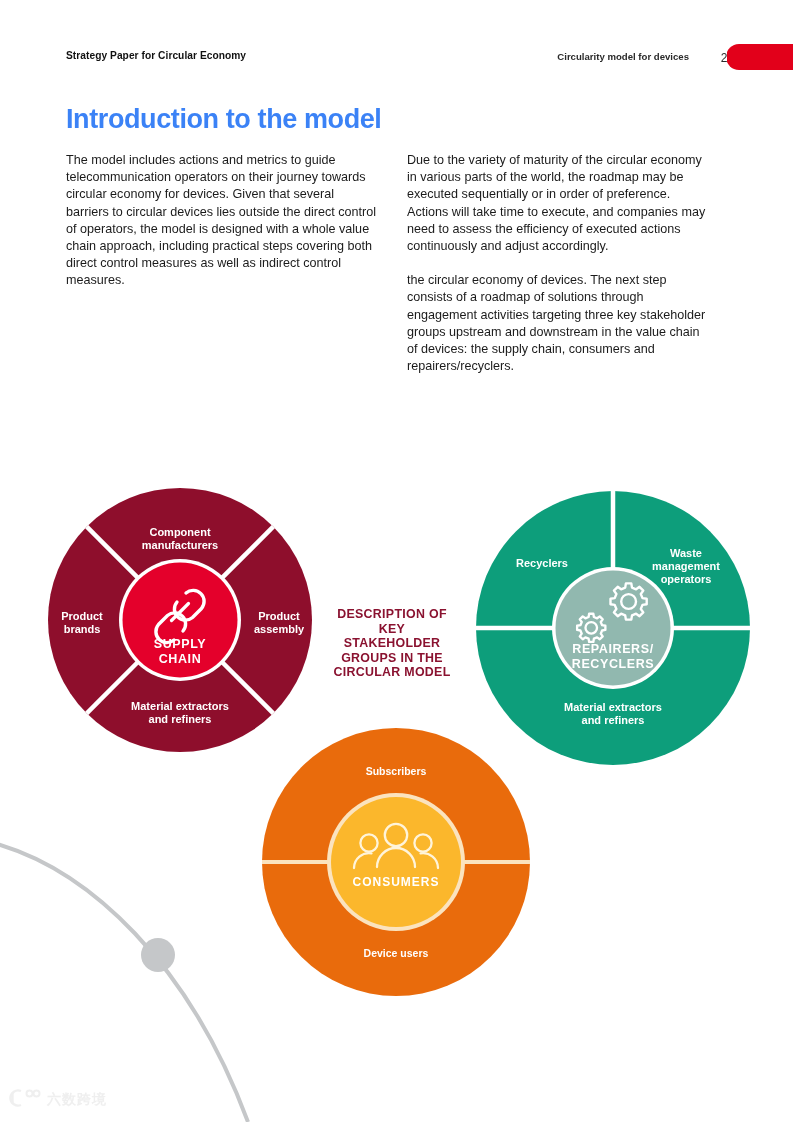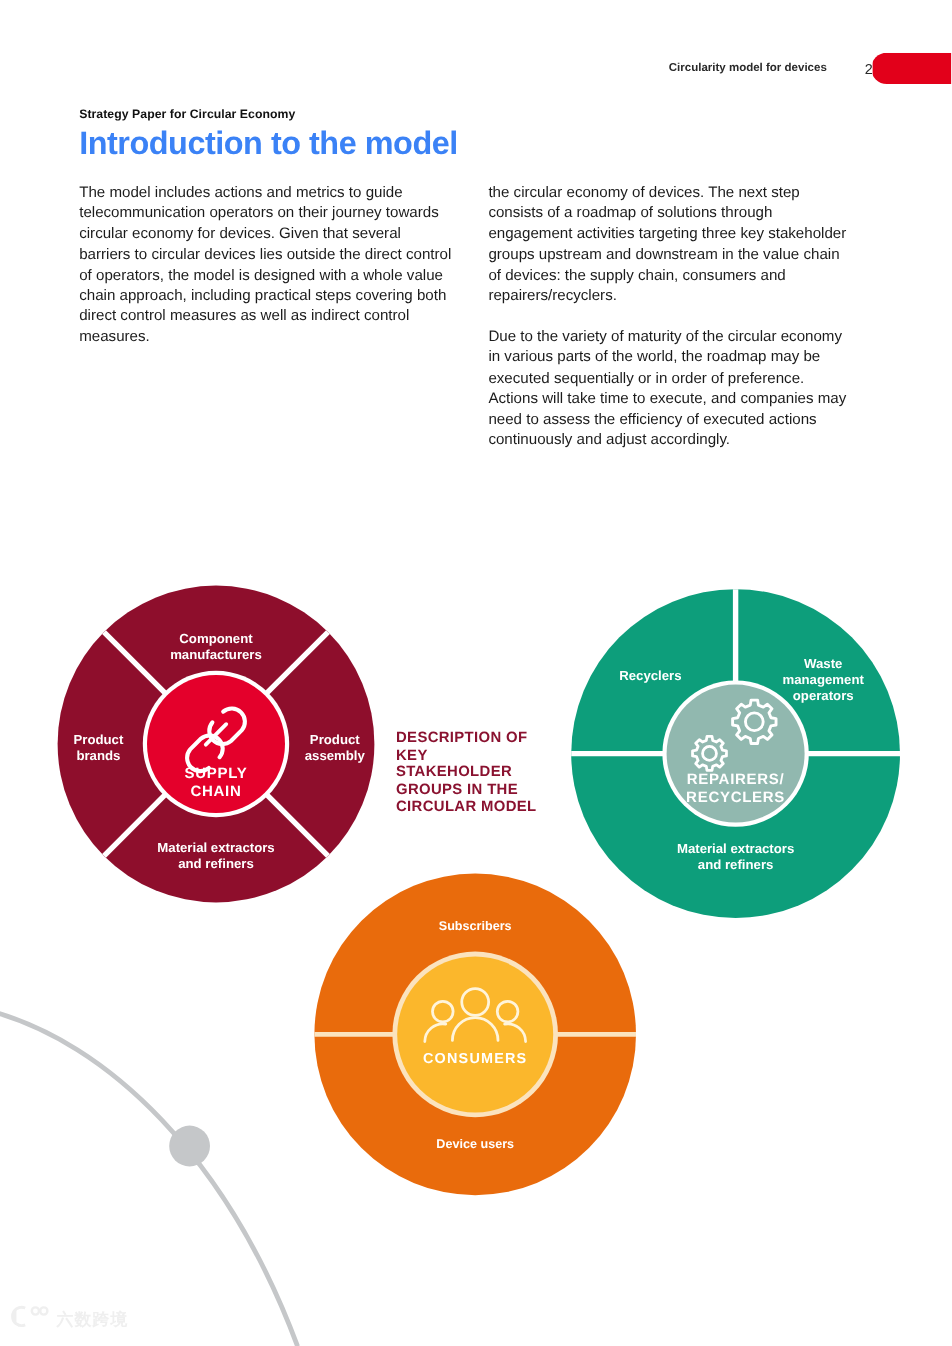--- a/index.html
+++ b/index.html
@@ -25,21 +25,20 @@
   }
   .header-title {
     position: absolute;
     left: 66px;
     top: 50px;
     font-size: 10.2px;
     font-weight: bold;
     letter-spacing: 0.05px;
     color: #111111;
     white-space: nowrap;
-    margin-top: 40px;
   }
   .header-section {
     position: absolute;
     right: 104px;
     top: 51px;
     font-size: 9.6px;
     font-weight: bold;
     color: #2a2a2a;
     white-space: nowrap;
   }
@@ -106,20 +105,21 @@
     fill: #ffffff;
     letter-spacing: 0.6px;
   }
   .wheel-core-label.consumers { font-size: 12px; letter-spacing: 1px; }
 
   .center-caption {
     position: absolute;
     left: 330px;
     top: 607px;
     width: 124px;
+    text-align: center;
     font-size: 12.4px;
     line-height: 14.6px;
     font-weight: bold;
     letter-spacing: 0.3px;
     color: #8a1230;
     text-transform: uppercase;
   }
 
   
   .decor-arc {
@@ -160,22 +160,22 @@
     </svg>
   </div>
 </div>
 
 <div class="page-title">Introduction to the model</div>
 
 <div class="col col-left">
   <p>The model includes actions and metrics to guide telecommunication operators on their journey towards circular economy for devices. Given that several barriers to circular devices lies outside the direct control of operators, the model is designed with a whole value chain approach, including practical steps covering both direct control measures as well as indirect control measures.</p>
 </div>
 <div class="col col-right">
+  <p>Due to the variety of maturity of the circular economy in various parts of the world, the roadmap may be executed sequentially or in order of preference. Actions will take time to execute, and companies may need to assess the efficiency of executed actions continuously and adjust accordingly.</p>
   <p>the circular economy of devices. The next step consists of a roadmap of solutions through engagement activities targeting three key stakeholder groups upstream and downstream in the value chain of devices: the supply chain, consumers and repairers/recyclers.</p>
-  <p>Due to the variety of maturity of the circular economy in various parts of the world, the roadmap may be executed sequentially or in order of preference. Actions will take time to execute, and companies may need to assess the efficiency of executed actions continuously and adjust accordingly.</p>
 </div>
 
 <div class="diagram">
   <svg width="793" height="600" viewBox="0 0 793 600">
 
     <g>
       <circle cx="180" cy="180" r="132" fill="#8E0E2C"></circle>
 
       <g stroke="#ffffff" stroke-width="4.5" stroke-linecap="butt">
         <line x1="221.0" y1="138.9" x2="273.3" y2="86.7"></line>

